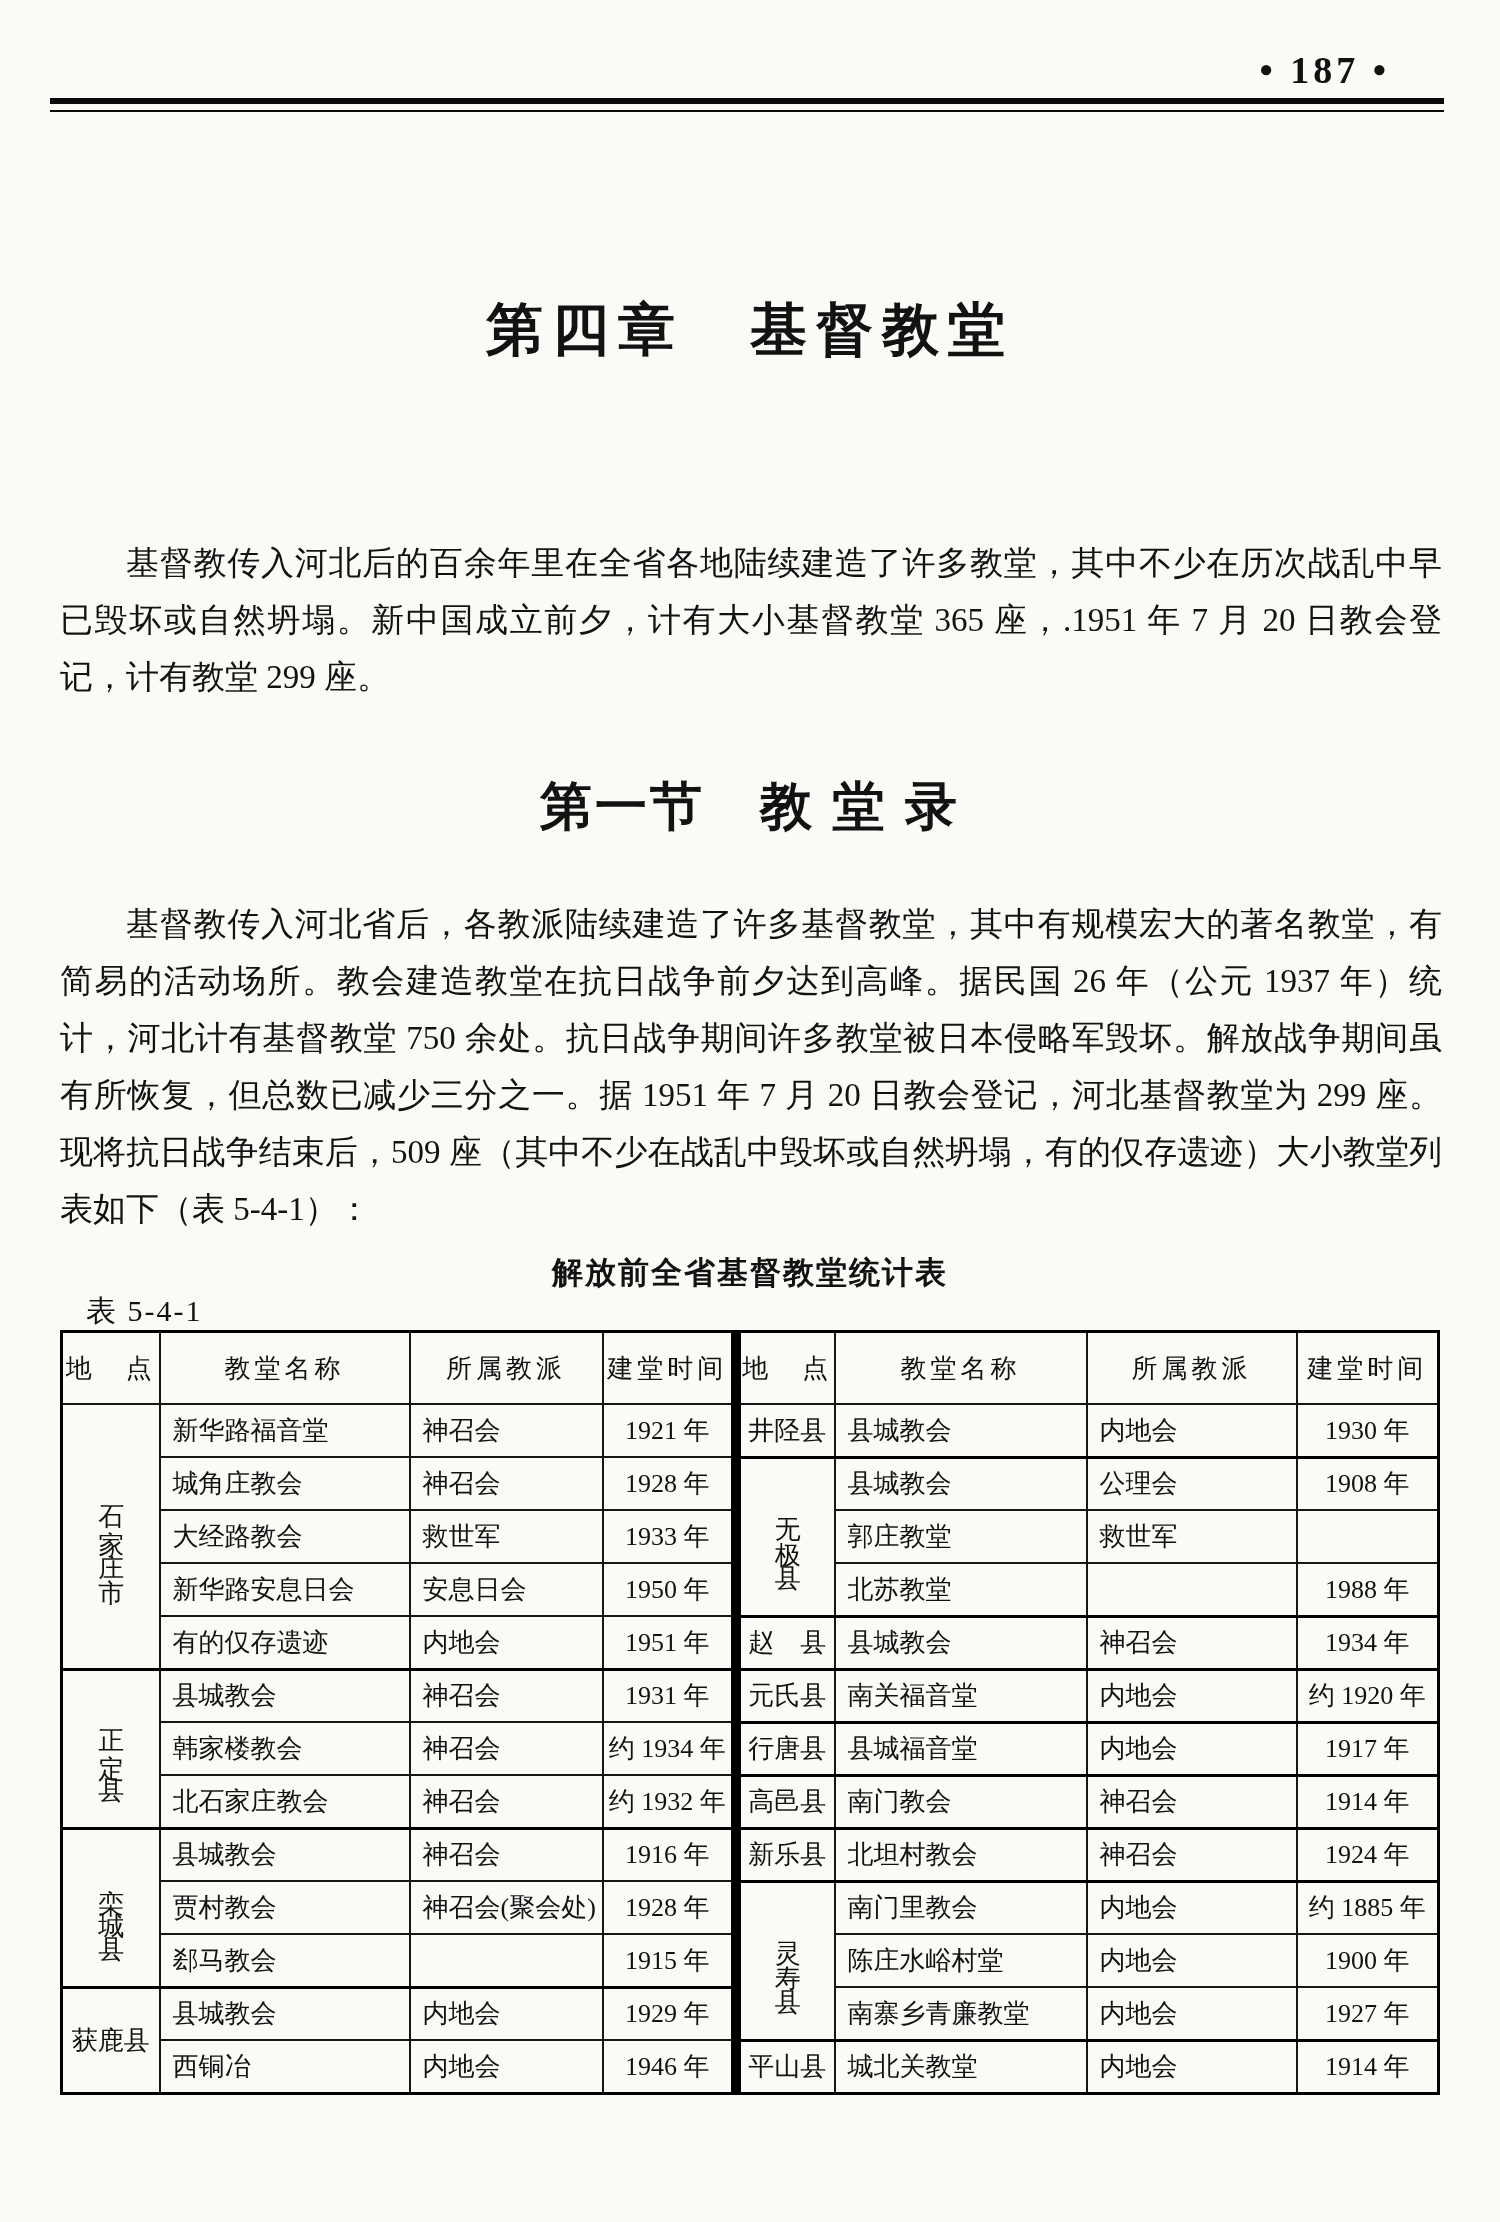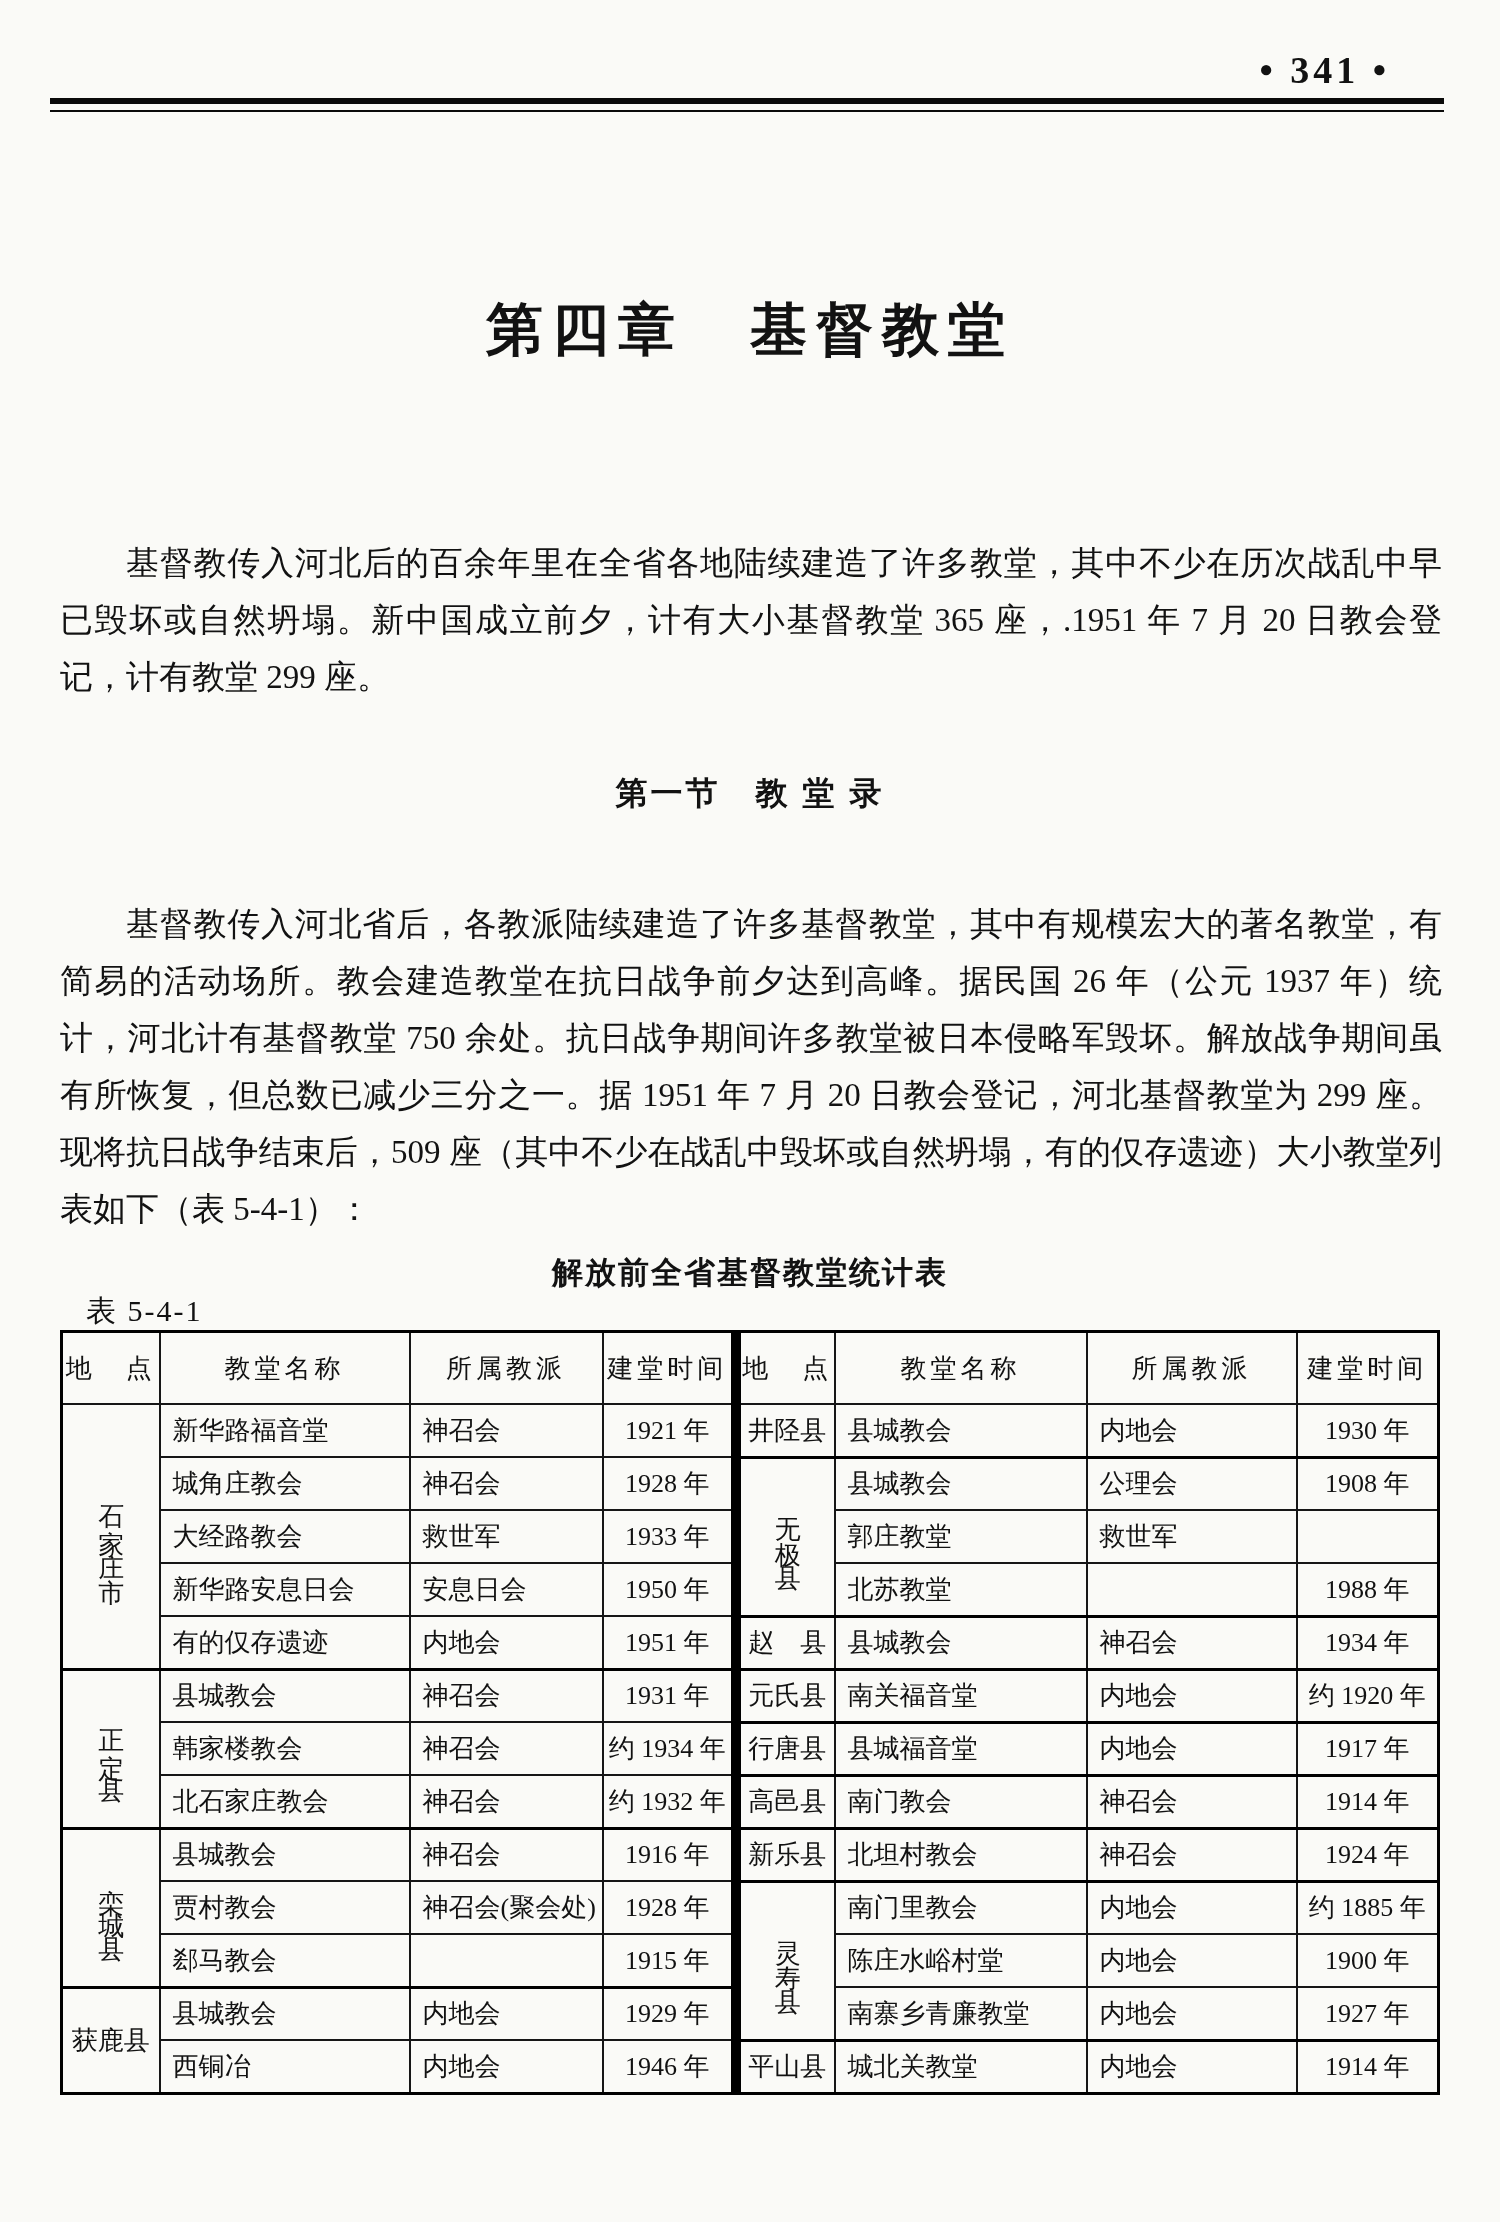--- a/index.html
+++ b/index.html
@@ -26,21 +26,21 @@
     position:absolute;left:60px;width:1382px;
     font-size:33px;line-height:57px;
     text-align:justify;text-align-last:left;
     text-indent:2em;
   }
   .para1{top:535px;}
   .section-title{
     position:absolute;top:772px;left:0;width:100%;
     text-align:center;
     font-family:"Liberation Sans","DejaVu Sans",sans-serif;
-    font-weight:bold;font-size:32px;letter-spacing:3px;
+    font-weight:bold;font-size:52px;letter-spacing:3px;
   }
   .para2{top:896px;}
 
   .tbl-title{
     position:absolute;top:1252px;left:0;width:100%;text-align:center;
     font-family:"Liberation Sans","DejaVu Sans",sans-serif;
     font-weight:bold;font-size:31px;letter-spacing:2px;
   }
   .tbl-label{
     position:absolute;top:1291px;left:86px;
@@ -78,21 +78,21 @@
   .t-left col.c3{width:193px;} .t-left col.c4{width:130px;}
   .t-right col.c1{width:95px;}  .t-right col.c2{width:252px;}
   .t-right col.c3{width:210px;} .t-right col.c4{width:142px;}
   .divider{width:10px;background:#000;}
 </style>
 </head>
 <body>
 
 <div id="page">
 
-  <div class="pageno">• 341 •</div>
+  <div class="pageno">• 187 •</div>
   <div class="rule-thick"></div>
   <div class="rule-thin"></div>
 
   <div class="chapter-title">第四章　基督教堂</div>
 
   <div class="para para1">基督教传入河北后的百余年里在全省各地陆续建造了许多教堂，其中不少在历次战乱中早已毁坏或自然坍塌。新中国成立前夕，计有大小基督教堂 365 座，.1951 年 7 月 20 日教会登记，计有教堂 299 座。</div>
 
   <div class="section-title">第一节　教 堂 录</div>
 
   <div class="para para2">基督教传入河北省后，各教派陆续建造了许多基督教堂，其中有规模宏大的著名教堂，有简易的活动场所。教会建造教堂在抗日战争前夕达到高峰。据民国 26 年（公元 1937 年）统计，河北计有基督教堂 750 余处。抗日战争期间许多教堂被日本侵略军毁坏。解放战争期间虽有所恢复，但总数已减少三分之一。据 1951 年 7 月 20 日教会登记，河北基督教堂为 299 座。现将抗日战争结束后，509 座（其中不少在战乱中毁坏或自然坍塌，有的仅存遗迹）大小教堂列表如下（表 5-4-1）：</div>

